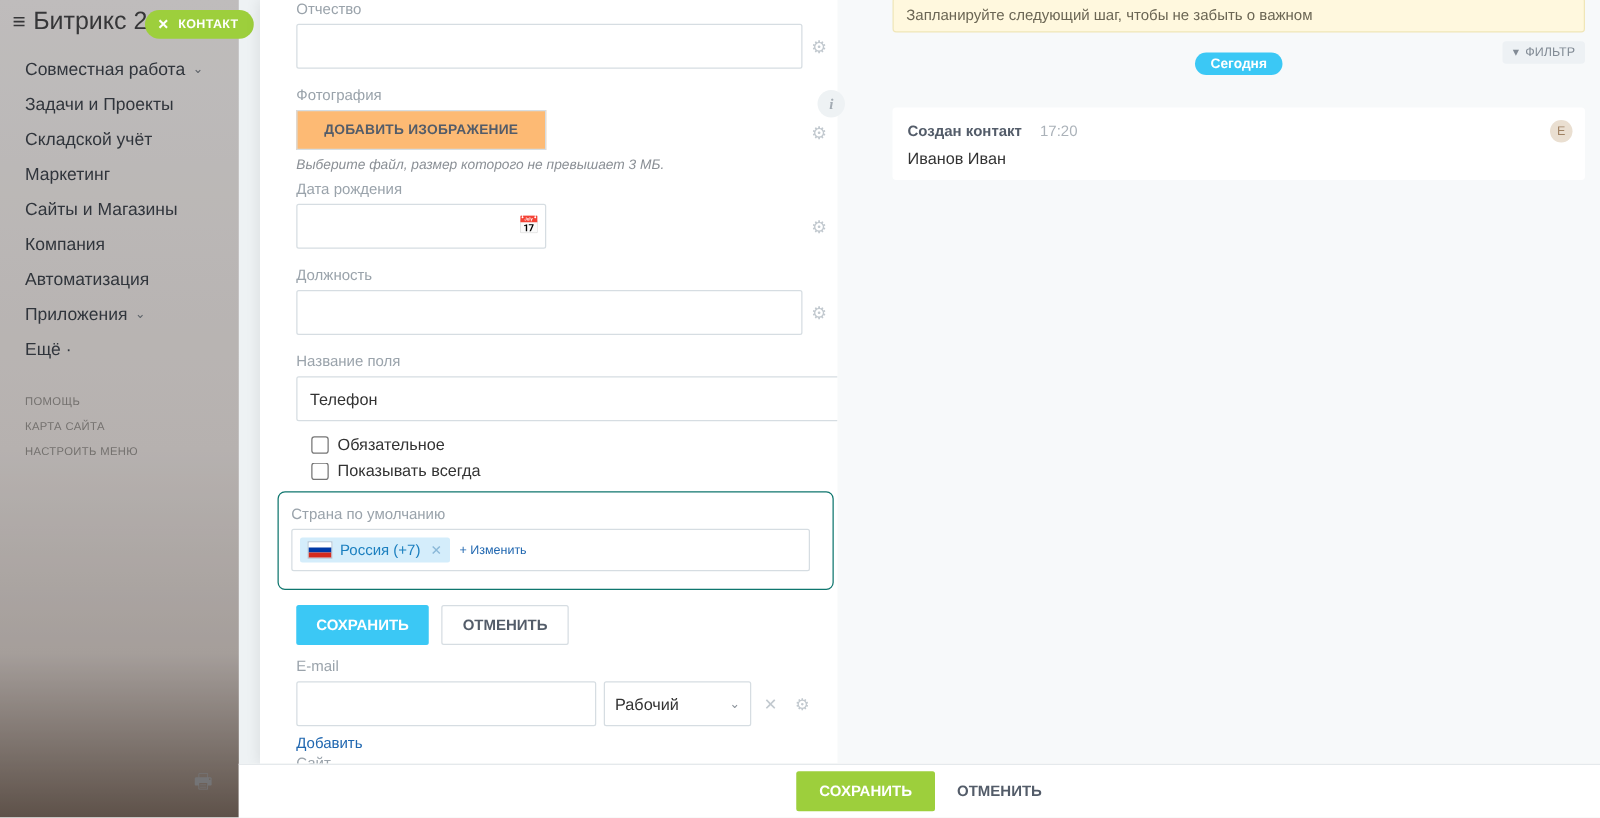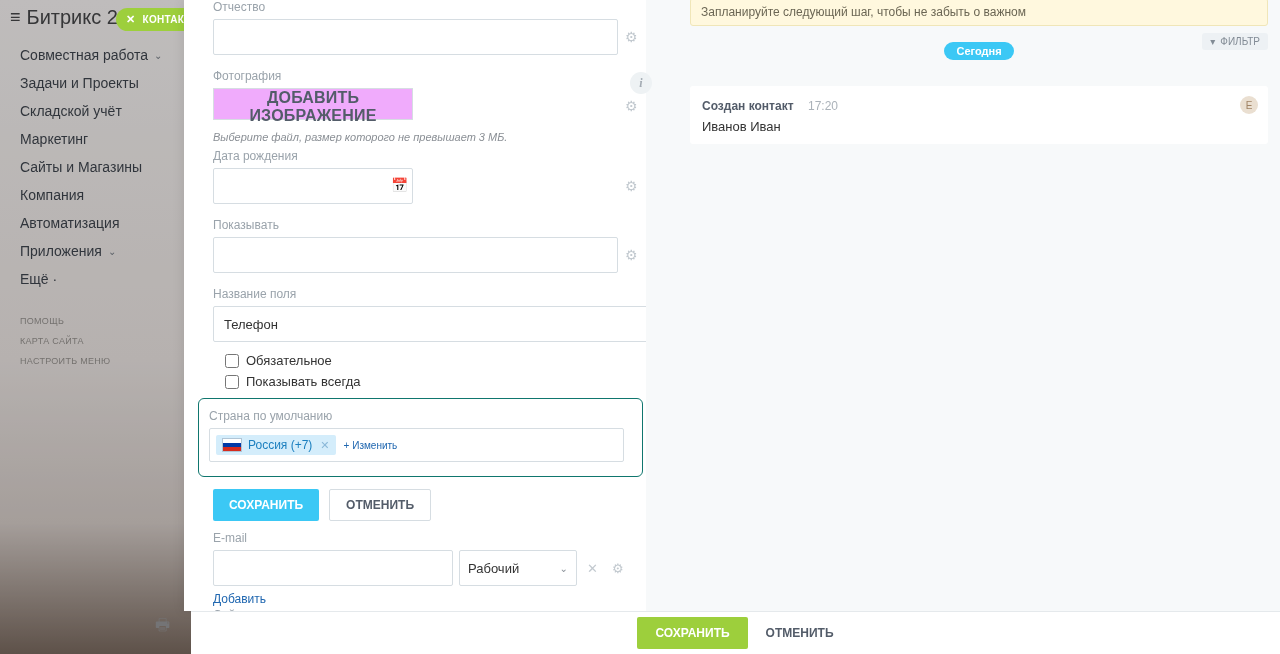--- a/index.html
+++ b/index.html
@@ -32,38 +32,38 @@
 .contact-pill {
   position: absolute; left: 116px; top: 8px;
   background: #9dcf3c; color: #fff; border-radius: 14px;
   padding: 5px 12px 5px 10px; font-size: 10px; font-weight: 700; letter-spacing: .3px;
   display: flex; align-items: center; gap: 7px;
 }
 .contact-pill .x { font-size: 11px; }
 
 
 .panel {
-  position: absolute; left: 184px; top: 0; right: 0; height: 611px;
+  position: absolute; left: 208px; top: 0; right: 0; height: 611px;
   background: #fff; box-shadow: -2px 0 10px rgba(0,0,0,.08);
   display: flex;
 }
 .form-side { width: 462px; padding: 0 0 0 29px; overflow: hidden; position: relative; }
 .comments-side { flex: 1; background: #f7f9fa; position: relative; padding: 0 12px; }
 
 .label { font-size: 12px; color: #9aa3ab; padding: 0 0 5px 0; }
 .input-text {
   width: 405px; height: 36px; border: 1px solid #d6dde2; border-radius: 2px;
   background: #fff; padding: 0 10px; font-size: 13px; color: #333;
 }
 .input-row { position: relative; margin-bottom: 2px; }
 .gear-ic { position: absolute; left: 412px; top: 10px; color: #c2c9cf; font-size: 14px; }
 
 .btn-add-img {
-  width: 200px; height: 32px; border: 1px solid #d6dde2; background: #f0abfc;
-  font-size: 16px; font-weight: 600; color: #535c69; letter-spacing: .2px;
+  width: 200px; height: 32px; border: 1px solid #d6dde2; background: #fdba74;
+  font-size: 11px; font-weight: 600; color: #535c69; letter-spacing: .2px;
 }
 .hint { font-size: 11px; font-style: italic; color: #8a8f95; padding-top: 4px; }
 .date-input { position: relative; }
 .cal-ic { position: absolute; left: 178px; top: 9px; color: #929aA1; font-size: 14px; }
 .date-box { width: 200px; height: 36px; border: 1px solid #d6dde2; border-radius: 2px; background: #fff; }
 
 .chk-row { display: flex; align-items: center; gap: 7px; font-size: 13px; color: #333; padding: 3px 12px; }
 .chk-row input { width: 14px; height: 14px; }
 
 .red-box { border: 1px solid #0f766e; border-radius: 6px; padding: 10px 14px 14px 10px; margin-left: -15px; width: 445px; }
@@ -192,21 +192,21 @@
 
     <div class="spacer-6"></div>
     <div class="label">Дата рождения</div>
     <div class="input-row date-input">
       <div class="date-box"></div>
       <span class="cal-ic">📅</span>
       <span class="gear-ic">⚙</span>
     </div>
 
     <div class="spacer-12"></div>
-    <div class="label">Показывать</div>
+    <div class="label">Должность</div>
     <div class="input-row">
       <input class="input-text" style="">
       <span class="gear-ic">⚙</span>
     </div>
 
     <div class="spacer-12"></div>
     <div class="label">Название поля</div>
     <input class="input-text" style="width: 450px;" value="Телефон">
 
     <div class="spacer-8"></div>

